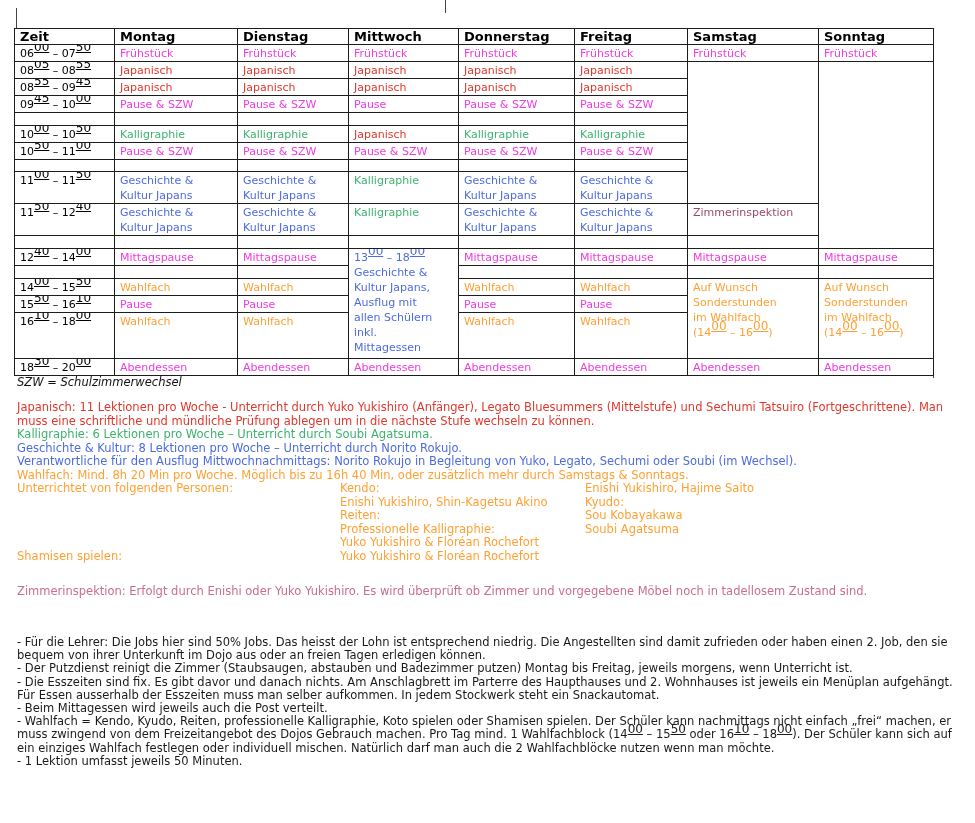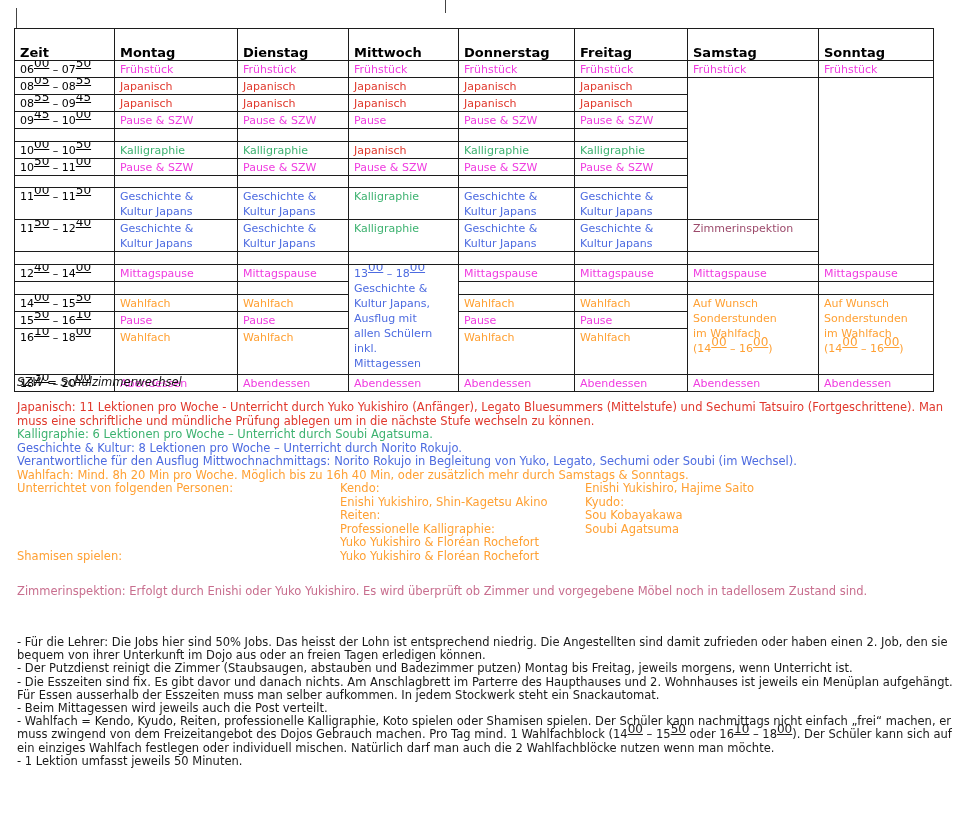--- a/index.html
+++ b/index.html
@@ -10,21 +10,21 @@
   #mark-topleft{left:16px;top:8px;height:20px;}
   #mark-topcenter{left:445px;top:0;height:13px;}
   #mark-right{left:933px;top:364px;height:14px;}
 
   
   #table-wrap{position:absolute;left:14px;top:28px;}
   table.sched{border-collapse:collapse;table-layout:fixed;}
   table.sched td,table.sched th{border:1px solid #1c1c1c;vertical-align:top;
       padding:1px 3px 0 5px;font-size:11px;line-height:15px;overflow:hidden;
       white-space:normal;text-align:left;font-weight:normal;}
-  table.sched th{font-size:13px;font-weight:bold;line-height:15px;padding-top:16px;}
+  table.sched th{font-size:13px;font-weight:bold;line-height:15px;padding-top:0;}
   td.t-time{color:#000;white-space:nowrap;}
   sup.mins{position:relative;top:-1px;vertical-align:super;font-size:12px;line-height:0;
       text-decoration:underline;}
   
   #footnote{position:absolute;left:17px;top:375px;font-size:11.5px;font-style:italic;color:#111;}
   
   #notes{position:absolute;left:17px;top:401px;width:952px;font-size:11.5px;line-height:13.5px;}
   #notes p{margin:0;padding:0;}
   
   #persons{display:grid;grid-template-columns:323px 245px auto;column-gap:0;}

